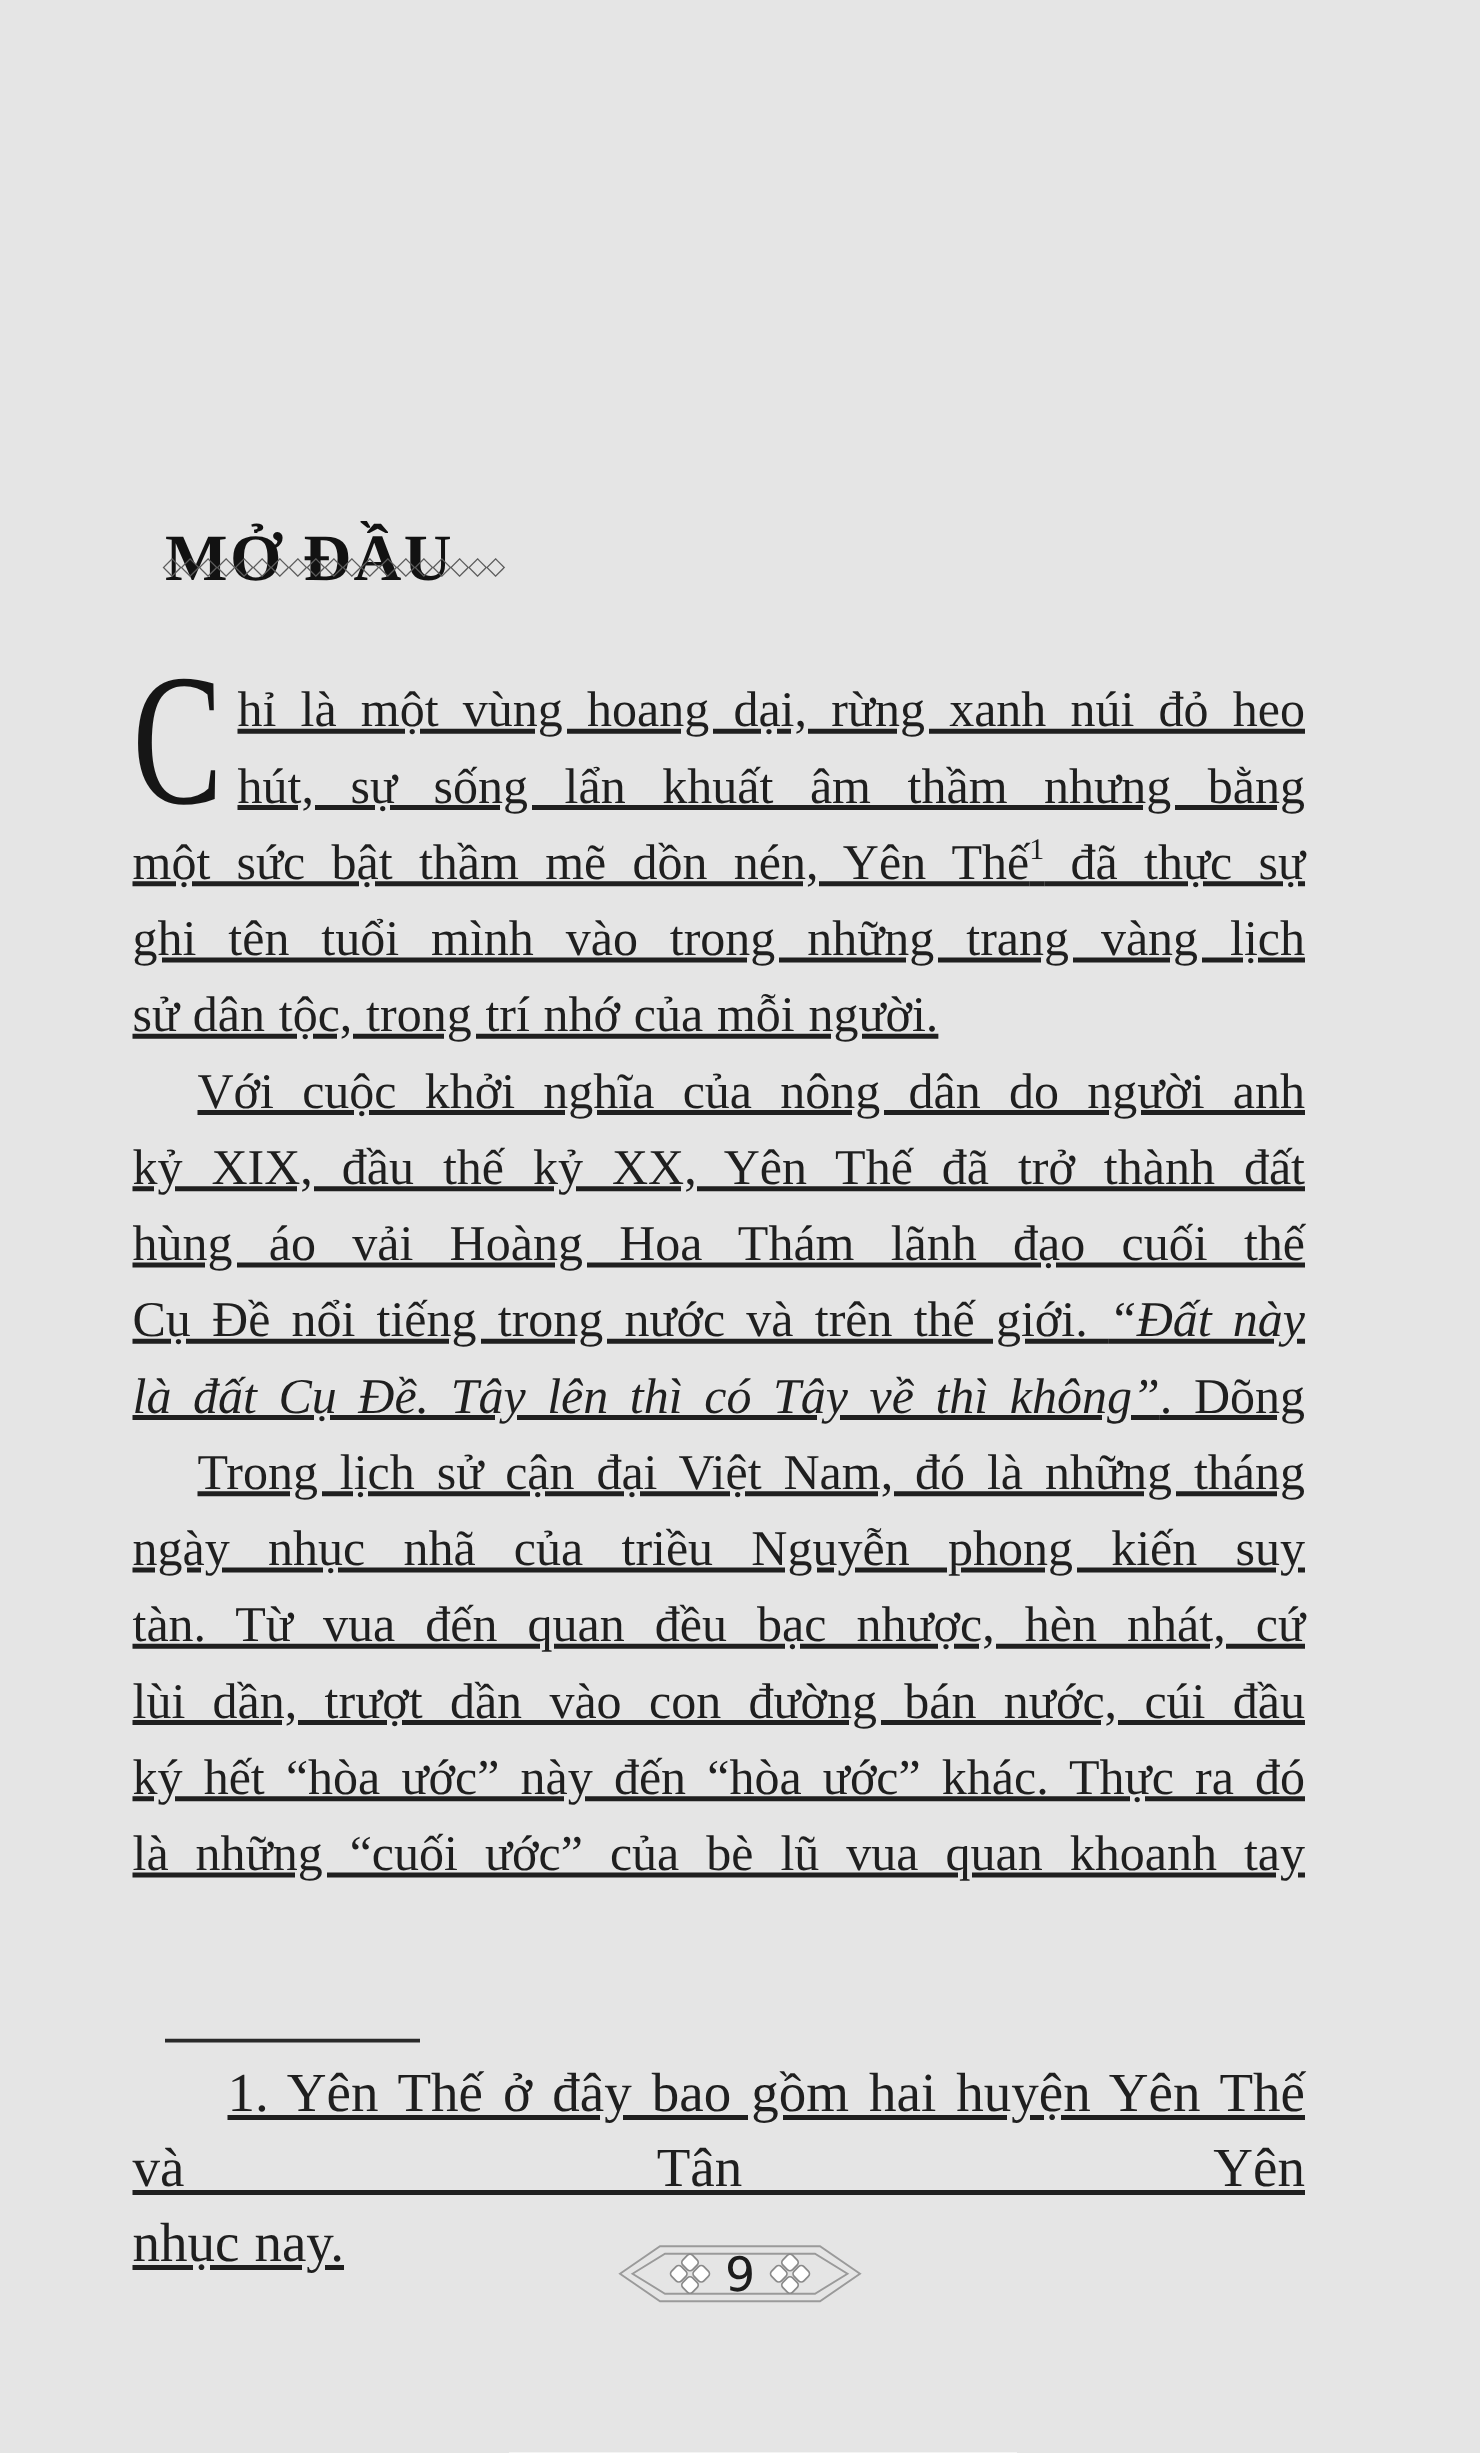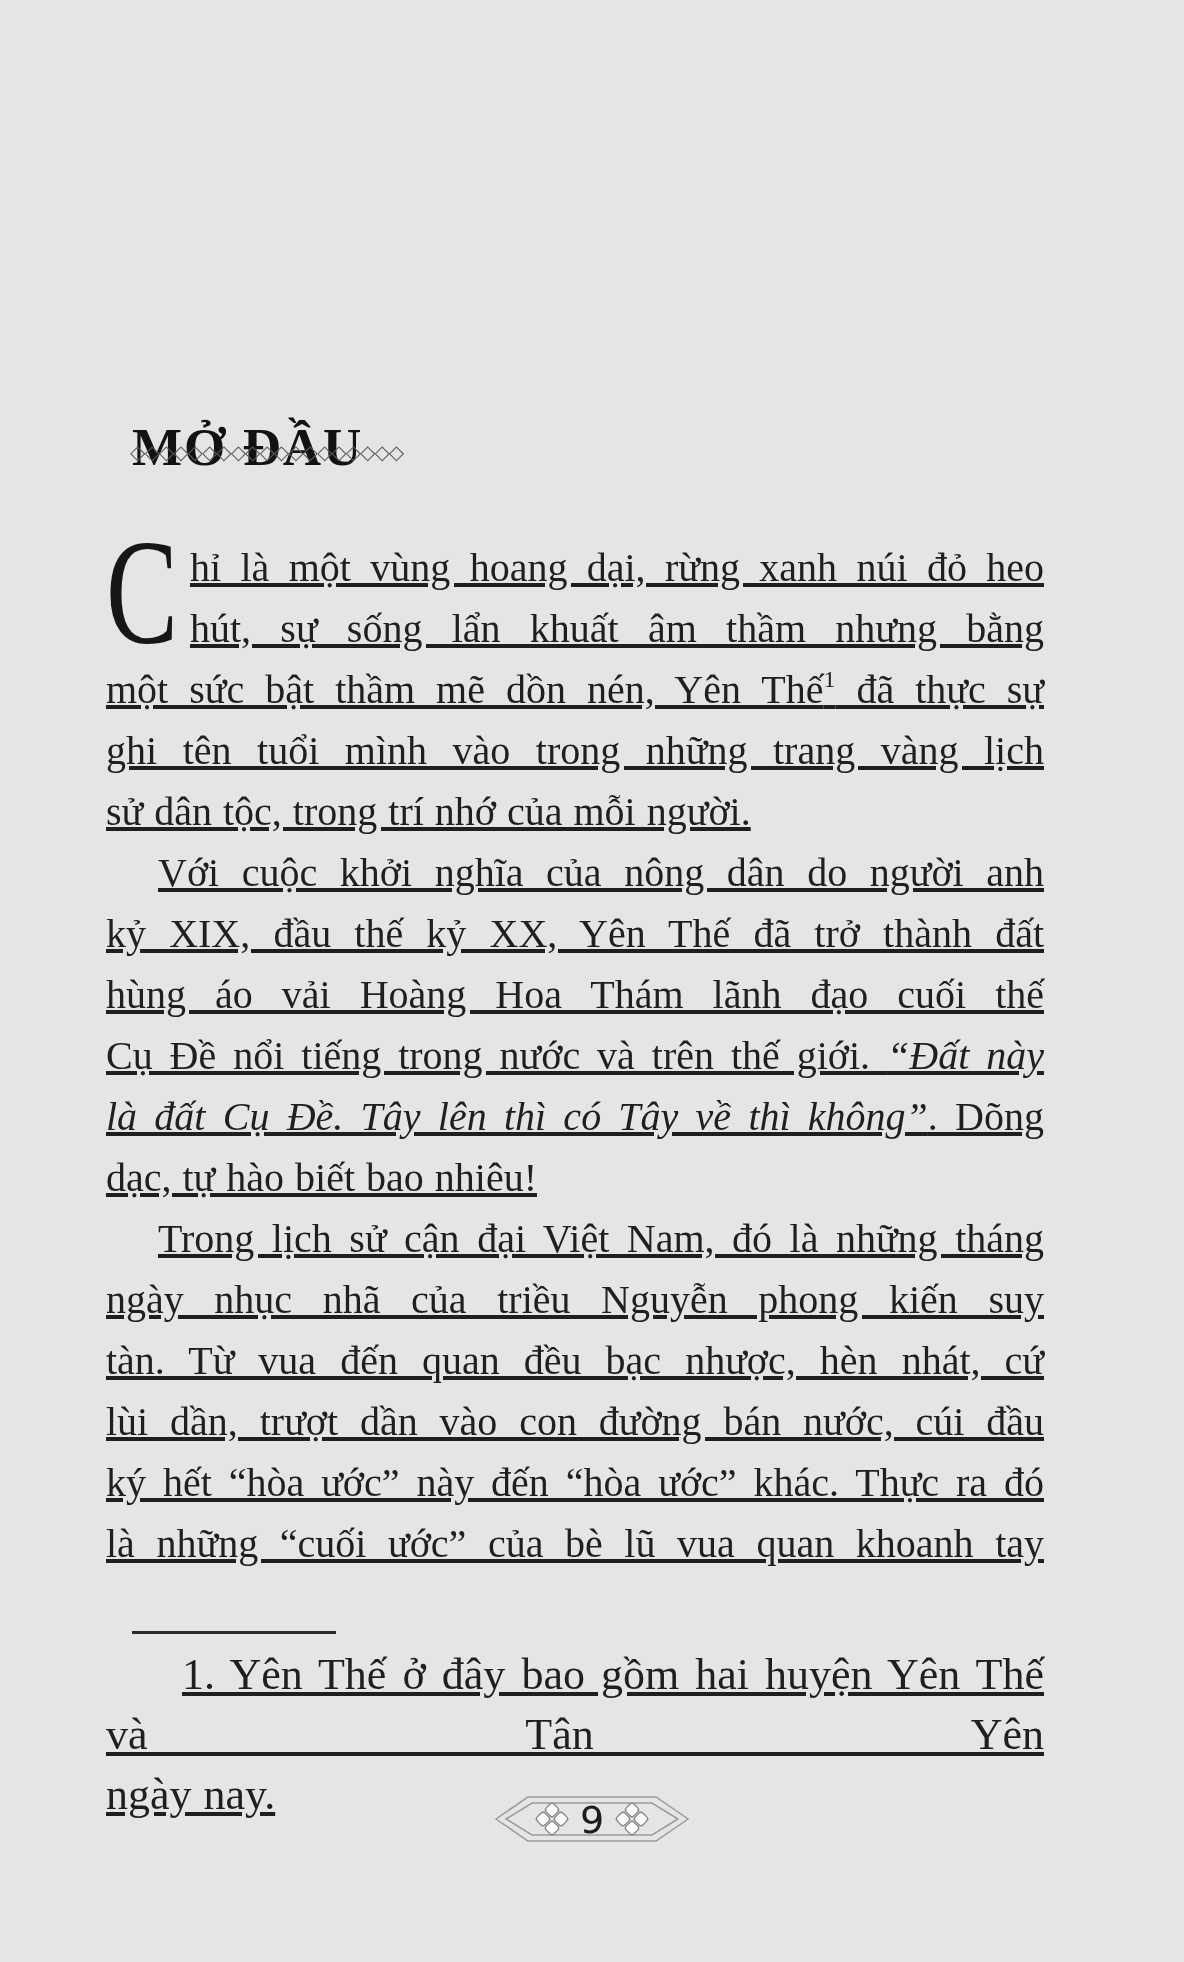--- a/index.html
+++ b/index.html
@@ -76,38 +76,37 @@
           <div class="line"><span class="rg">một sức bật thầm mẽ dồn nén, Yên Thế</span><span class="sup">1</span><span class="rg"> đã thực sự</span></div>
           <div class="line"><span class="rg">ghi tên tuổi mình vào trong những trang vàng lịch</span></div>
           <div class="line noj"><span class="rg">sử dân tộc, trong trí nhớ của mỗi người.</span></div>
         </div>
         <div class="para">
           <div class="line ind"><span class="rg">Với cuộc khởi nghĩa của nông dân do người anh</span></div>
           <div class="line"><span class="rg">kỷ XIX, đầu thế kỷ XX, Yên Thế đã trở thành đất</span></div>
           <div class="line"><span class="rg">hùng áo vải Hoàng Hoa Thám lãnh đạo cuối thế</span></div>
           <div class="line"><span class="rg">Cụ Đề nổi tiếng trong nước và trên thế giới. </span><span class="it">“Đất này</span></div>
           <div class="line"><span class="it">là đất Cụ Đề. Tây lên thì có Tây về thì không”</span><span class="rg">. Dõng</span></div>
-          <div class="line noj"><span class="rg">dạc, tự hào biết bao nhiêu!</span></div>
         </div>
         <div class="para">
           <div class="line ind"><span class="rg">Trong lịch sử cận đại Việt Nam, đó là những tháng</span></div>
           <div class="line"><span class="rg">ngày nhục nhã của triều Nguyễn phong kiến suy</span></div>
           <div class="line"><span class="rg">tàn. Từ vua đến quan đều bạc nhược, hèn nhát, cứ</span></div>
           <div class="line"><span class="rg">lùi dần, trượt dần vào con đường bán nước, cúi đầu</span></div>
           <div class="line"><span class="rg">ký hết “hòa ước” này đến “hòa ước” khác. Thực ra đó</span></div>
           <div class="line"><span class="rg">là những “cuối ước” của bè lũ vua quan khoanh tay</span></div>
         </div>
       </div>
 
     <div class="footnote-rule"></div>
 
     <div class="footnote">
         <div class="para">
           <div class="line ind"><span class="rg">1. Yên Thế ở đây bao gồm hai huyện Yên Thế và Tân Yên</span></div>
-          <div class="line noj"><span class="rg">ngày nay.</span></div>
+          <div class="line noj"><span class="rg">nhục nay.</span></div>
         </div>
       </div>
 
   </div>
 
   <div class="footer">
     <svg width="204" height="56" viewBox="0 0 204 56">
       <g fill="none" stroke="#9a9a9a" stroke-width="1.5">
         <path d="M6,28 L38,6 L166,6 L198,28 L166,50 L38,50 Z"></path>
         <path d="M16,28 L42,12 L162,12 L188,28 L162,44 L42,44 Z"></path>

